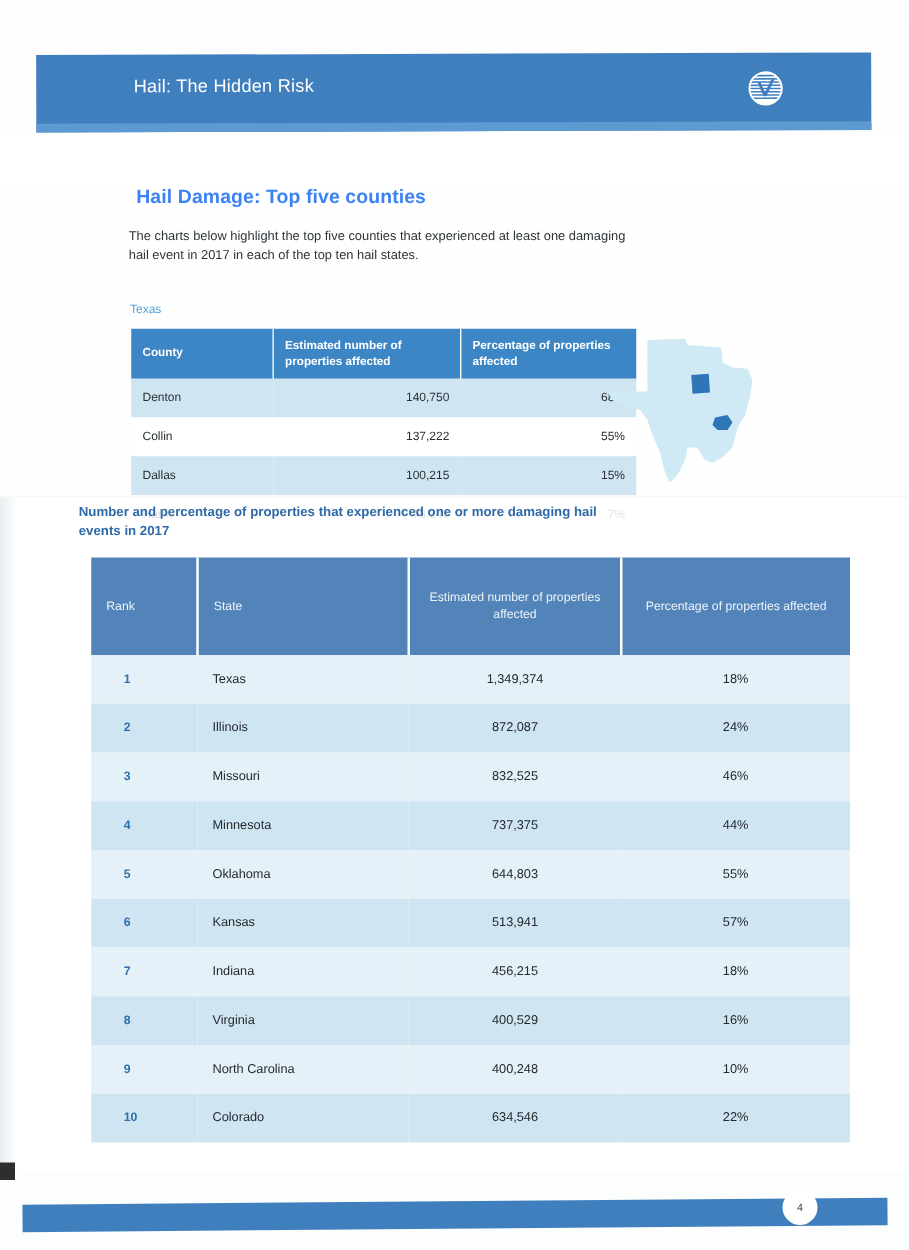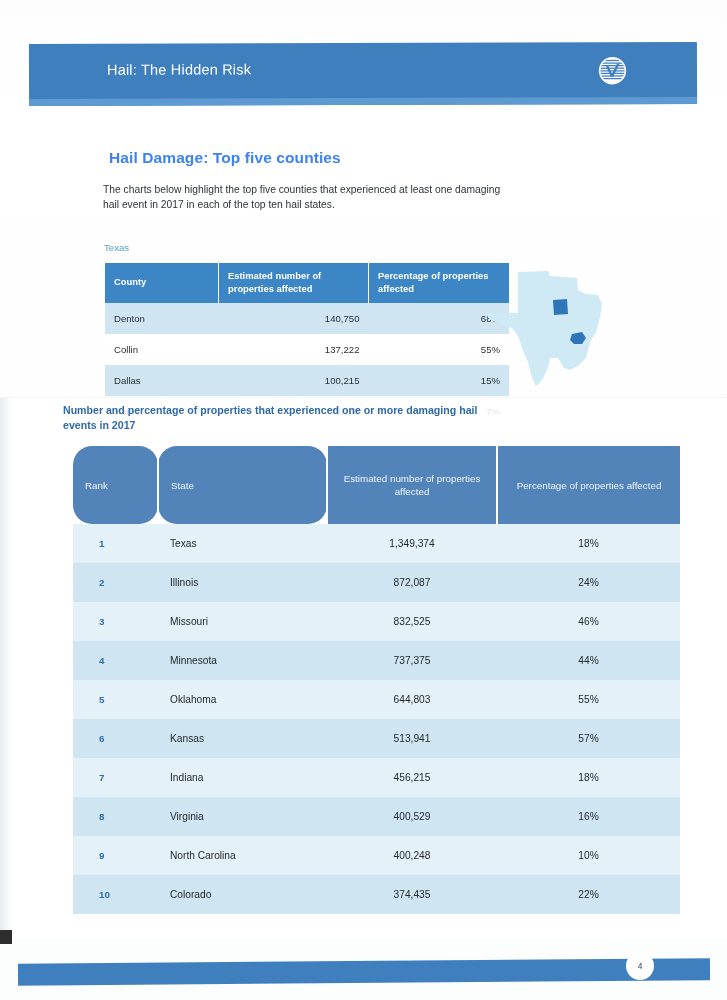--- a/index.html
+++ b/index.html
@@ -197,21 +197,21 @@
     font-size: 9.8px;
     font-weight: 400;
     line-height: 13px;
     vertical-align: middle;
     height: 78px;
     border-right: 2px solid #ffffff;
     padding: 0 12px;
   }
   .rank-table th:last-child { border-right: none; }
   .rank-table th.h-rank,
-  .rank-table th.h-state { text-align: left; border-radius: 19px; }
+  .rank-table th.h-state { text-align: left; }
   .rank-table th.h-num,
   .rank-table th.h-pct  { text-align: center; }
 
   .rank-table td {
     height: 39px;
     font-size: 10.2px;
     color: #24292d;
     vertical-align: middle;
     padding: 0 12px;
   }
@@ -404,21 +404,21 @@
         </tr>
         <tr>
           <td class="t-rank">9</td>
           <td class="t-state">North Carolina</td>
           <td class="t-num">400,248</td>
           <td class="t-pct">10%</td>
         </tr>
         <tr>
           <td class="t-rank">10</td>
           <td class="t-state">Colorado</td>
-          <td class="t-num">374,435</td>
+          <td class="t-num">634,546</td>
           <td class="t-pct">22%</td>
         </tr>
       </tbody>
   </table>
 
   <div class="footer-band"></div>
   <div class="page-badge">4</div>
 
 </div>
 

